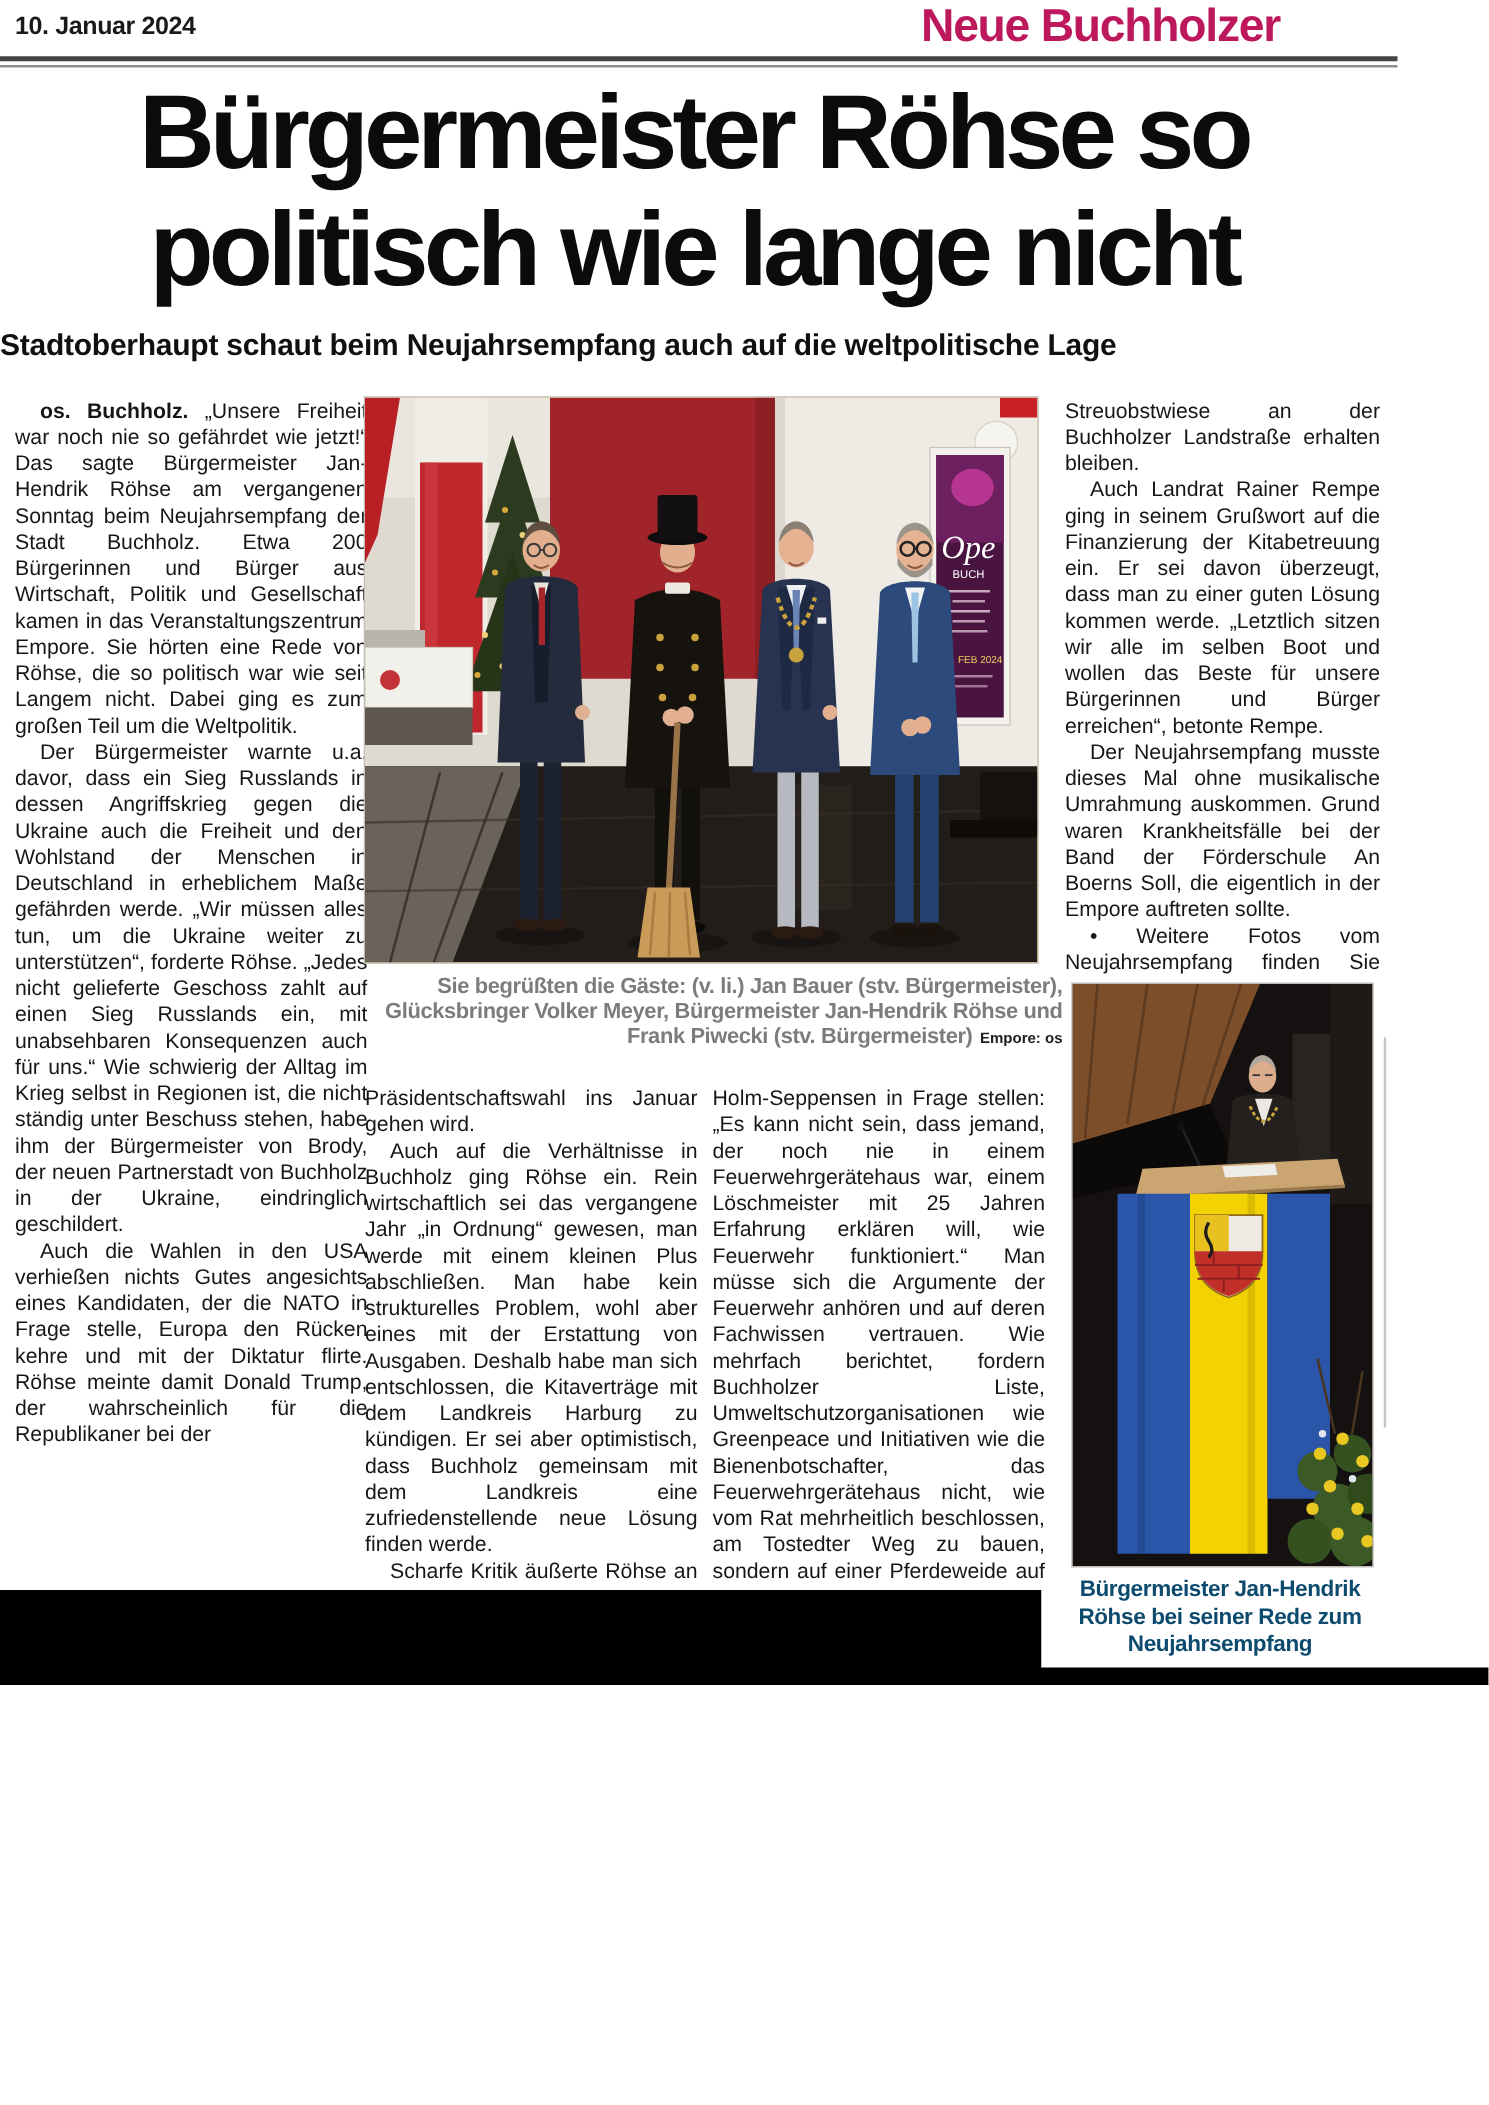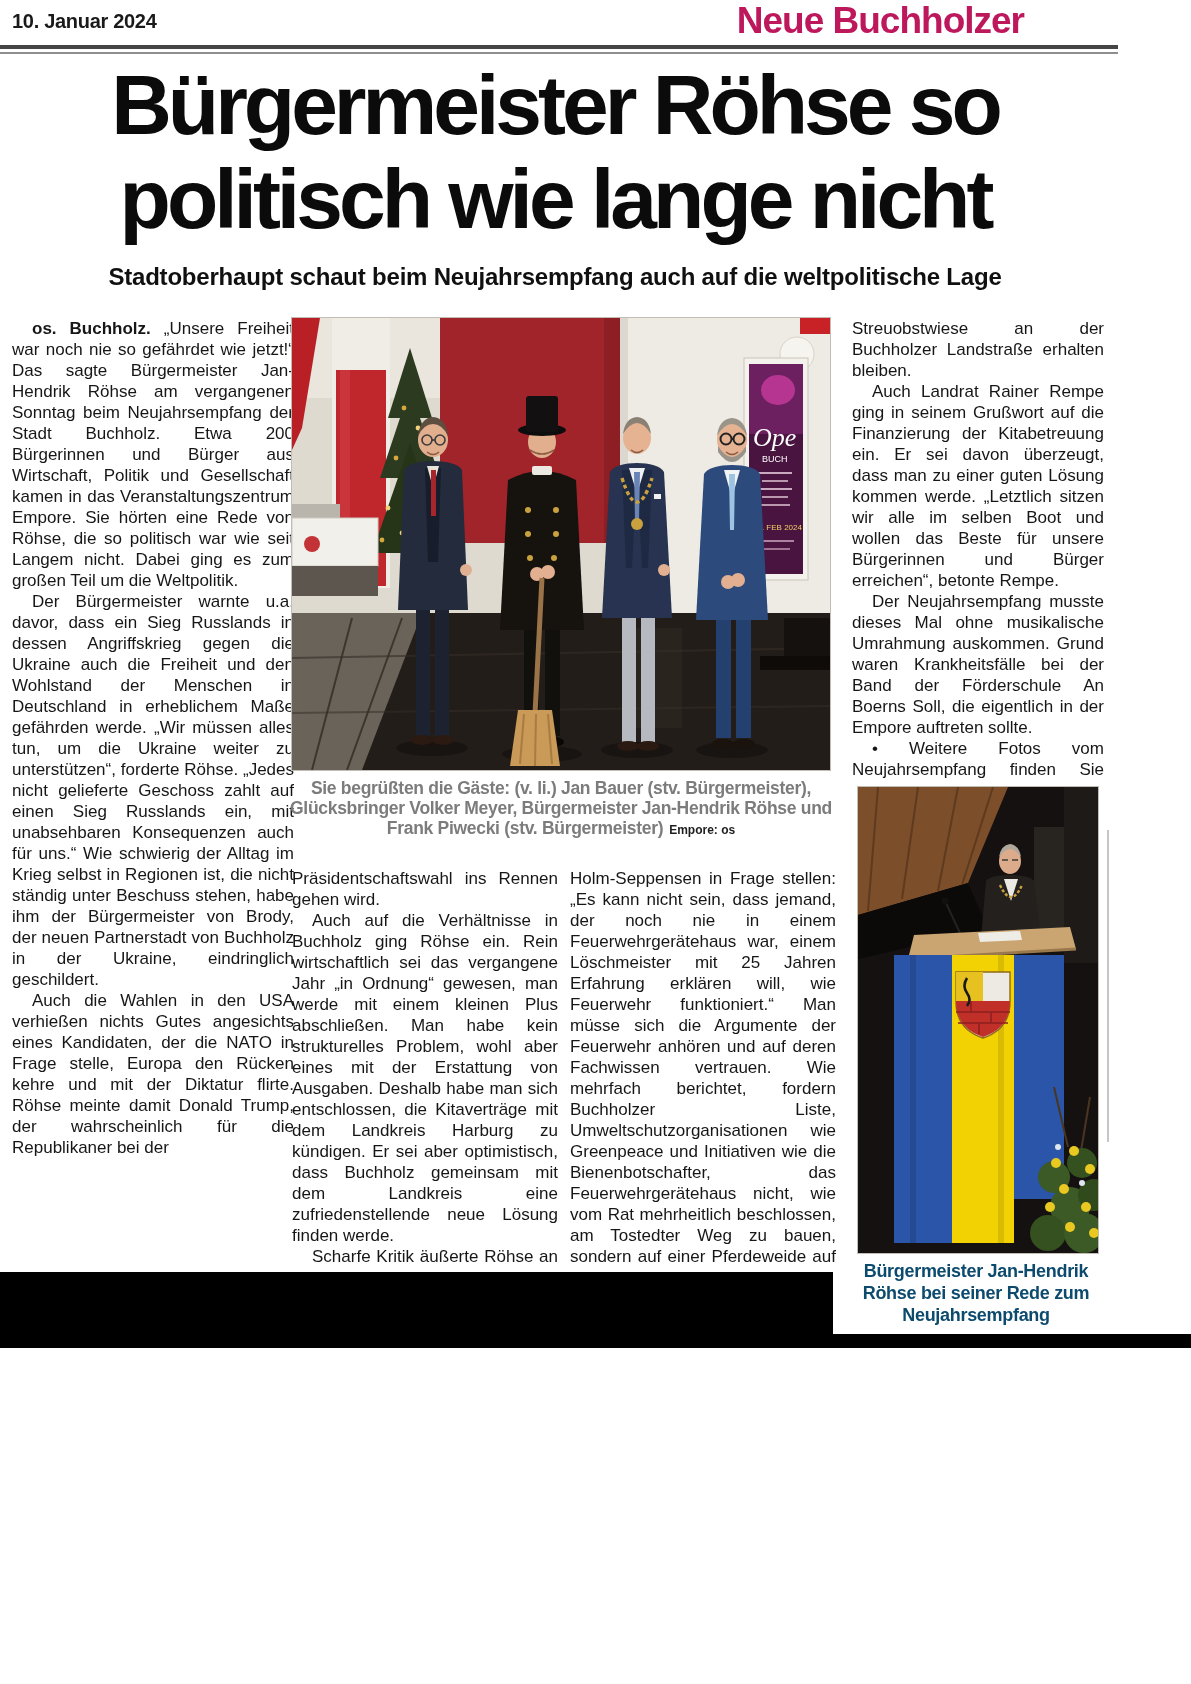--- a/index.html
+++ b/index.html
@@ -6,38 +6,38 @@
   #page{position:relative;width:1191px;height:1348px;background:#ffffff;overflow:hidden;
         font-family:"Liberation Sans","DejaVu Sans",sans-serif;color:#141414;}
 
   .header-date{position:absolute;top:10px;left:12px;font-size:20px;font-weight:bold;color:#1a1a1a;letter-spacing:-0.3px;}
   .masthead{position:absolute;top:0px;right:167px;font-size:37px;font-weight:bold;color:#be185d;letter-spacing:-1px;}
   .rule-top{position:absolute;top:45px;left:0;width:1118px;height:4px;background:#454545;}
   .rule-bottom{position:absolute;top:52px;left:0;width:1118px;height:2px;background:#8e8e8e;}
 
   .headline{position:absolute;top:58px;left:0;width:1110px;text-align:center;
             font-size:84px;line-height:94px;font-weight:bold;letter-spacing:-4px;color:#0b0b0b;}
-  .subtitle{position:absolute;top:263px;left:0;width:1110px;text-align:center;
+  .subtitle{position:absolute;top:263px;left:0;width:1110px;text-align:left;
             font-size:24px;font-weight:bold;color:#101010;letter-spacing:-0.2px;}
 
   .col{position:absolute;font-size:17px;line-height:21px;text-align:justify;color:#161616;
        overflow:hidden;hyphens:auto;-webkit-hyphens:auto;}
   .col p{margin:0;}
   .col p.ind{text-indent:20px;}
   .lead{font-weight:bold;margin-top:38px;}
   #col1{left:12px;top:318px;width:282px;height:948px;}
   #col2{left:292px;top:868px;width:266px;height:396px;}
   #col3{left:570px;top:868px;width:266px;height:396px;}
   #col4{left:852px;top:318px;width:252px;height:462px;}
 
   .photo1{position:absolute;left:292px;top:318px;width:538px;height:452px;background:#eab308;outline:1px solid #c2bdb4;}
   .photo2{position:absolute;left:858px;top:787px;width:240px;height:466px;background:#141110;outline:1px solid #c2bdb4;}
   .photo1 svg,.photo2 svg{display:block;}
 
-  .caption1{position:absolute;left:272px;top:778px;width:578px;text-align:center;
+  .caption1{position:absolute;left:272px;top:778px;width:578px;text-align:right;
             font-size:17.5px;line-height:20px;font-weight:bold;color:#7c7c7c;letter-spacing:-0.3px;}
   .caption1 .credit{font-size:12px;color:#1d1d1d;margin-left:6px;letter-spacing:0;}
   .caption2{position:absolute;left:840px;top:1260px;width:272px;text-align:center;
             font-size:18px;line-height:22px;font-weight:bold;color:#0c4a6e;letter-spacing:-0.3px;}
 
   .black-a{position:absolute;left:0;top:1272px;width:833px;height:286px;background:#000;}
   .black-b{position:absolute;left:0;top:1334px;width:1191px;height:224px;background:#000;}
   .edge-line{position:absolute;left:1107px;top:830px;width:2px;height:312px;background:#c6c6c6;}
 </style>
 </head>
@@ -225,21 +225,21 @@
     </svg>
   </div>
 
   <div class="caption1">
     <span>Sie begrüßten die Gäste: (v. li.) Jan Bauer (stv. Bürgermeister),</span><br>
     <span>Glücksbringer Volker Meyer, Bürgermeister Jan-Hendrik Röhse und</span><br>
     <span>Frank Piwecki (stv. Bürgermeister)</span><span class="credit">Empore: os</span>
   </div>
 
   <div id="col2" class="col">
-    <p>Präsidentschaftswahl ins Rennen gehen wird.</p>
+    <p>Präsidentschaftswahl ins Januar gehen wird.</p>
     <p class="ind">Auch auf die Verhältnisse in Buchholz ging Röhse ein. Rein wirtschaftlich sei das vergangene Jahr „in Ordnung“ gewesen, man werde mit einem kleinen Plus abschließen. Man habe kein strukturelles Problem, wohl aber eines mit der Erstattung von Ausgaben. Deshalb habe man sich entschlossen, die Kitaverträge mit dem Landkreis Harburg zu kündigen. Er sei aber optimistisch, dass Buchholz gemeinsam mit dem Landkreis eine zufriedenstellende neue Lösung finden werde.</p>
     <p class="ind">Scharfe Kritik äußerte Röhse an den Kritikern, die den neuen Standort der Feuerwehr in</p>
   </div>
 
   <div id="col3" class="col">
     <p>Holm-Seppensen in Frage stellen: „Es kann nicht sein, dass jemand, der noch nie in einem Feuerwehrgerätehaus war, einem Löschmeister mit 25 Jahren Erfahrung erklären will, wie Feuerwehr funktioniert.“ Man müsse sich die Argumente der Feuerwehr anhören und auf deren Fachwissen vertrauen. Wie mehrfach berichtet, fordern Buchholzer Liste, Umweltschutzorganisationen wie Greenpeace und Initiativen wie die Bienenbotschafter, das Feuerwehrgerätehaus nicht, wie vom Rat mehrheitlich beschlossen, am Tostedter Weg zu bauen, sondern auf einer Pferdeweide auf der gegenüberliegenden Seite in der Straße „Up he Hoge Luft“. Dadurch soll u.a. eine</p>
   </div>
 
   <div id="col4" class="col">
     <p>Streuobstwiese an der Buchholzer Landstraße erhalten bleiben.</p>

